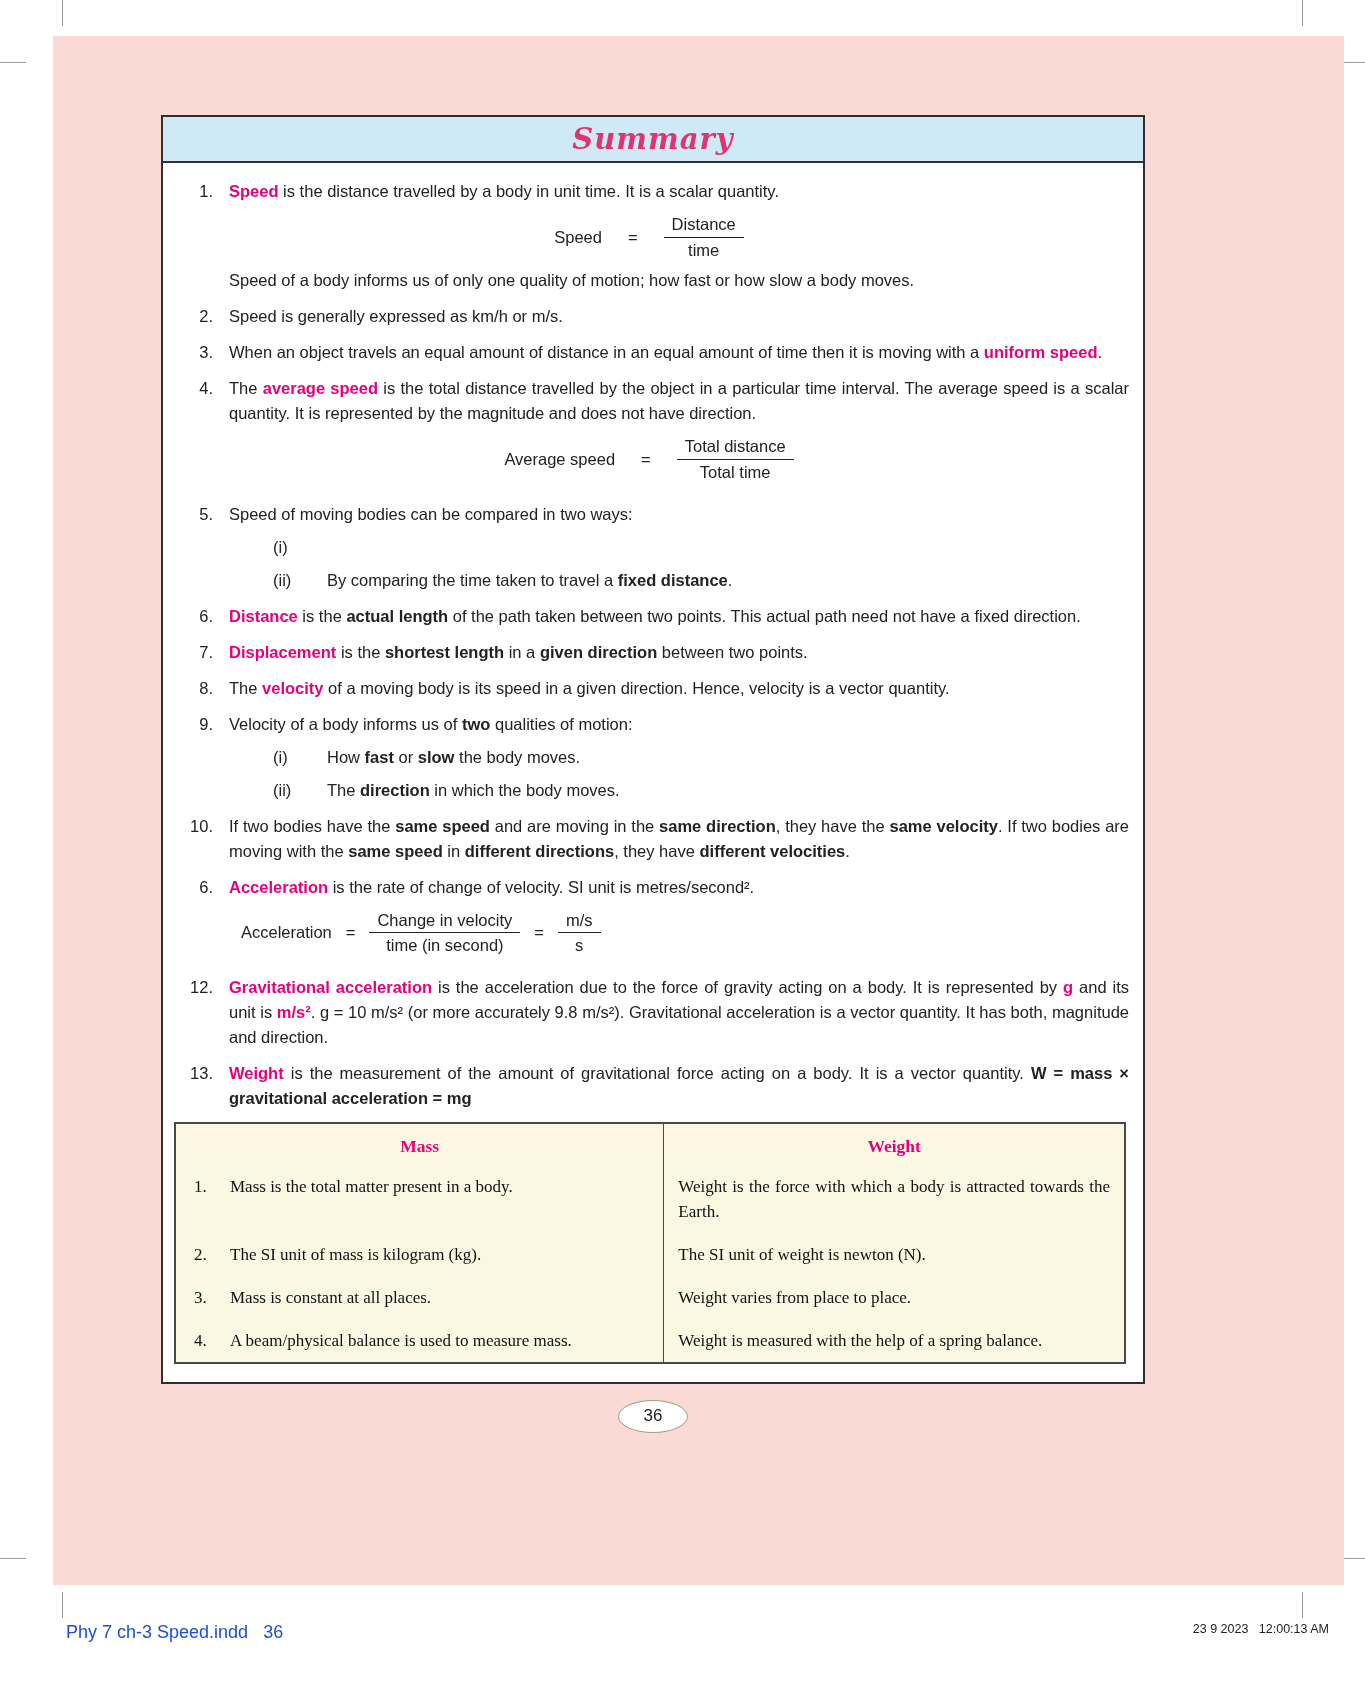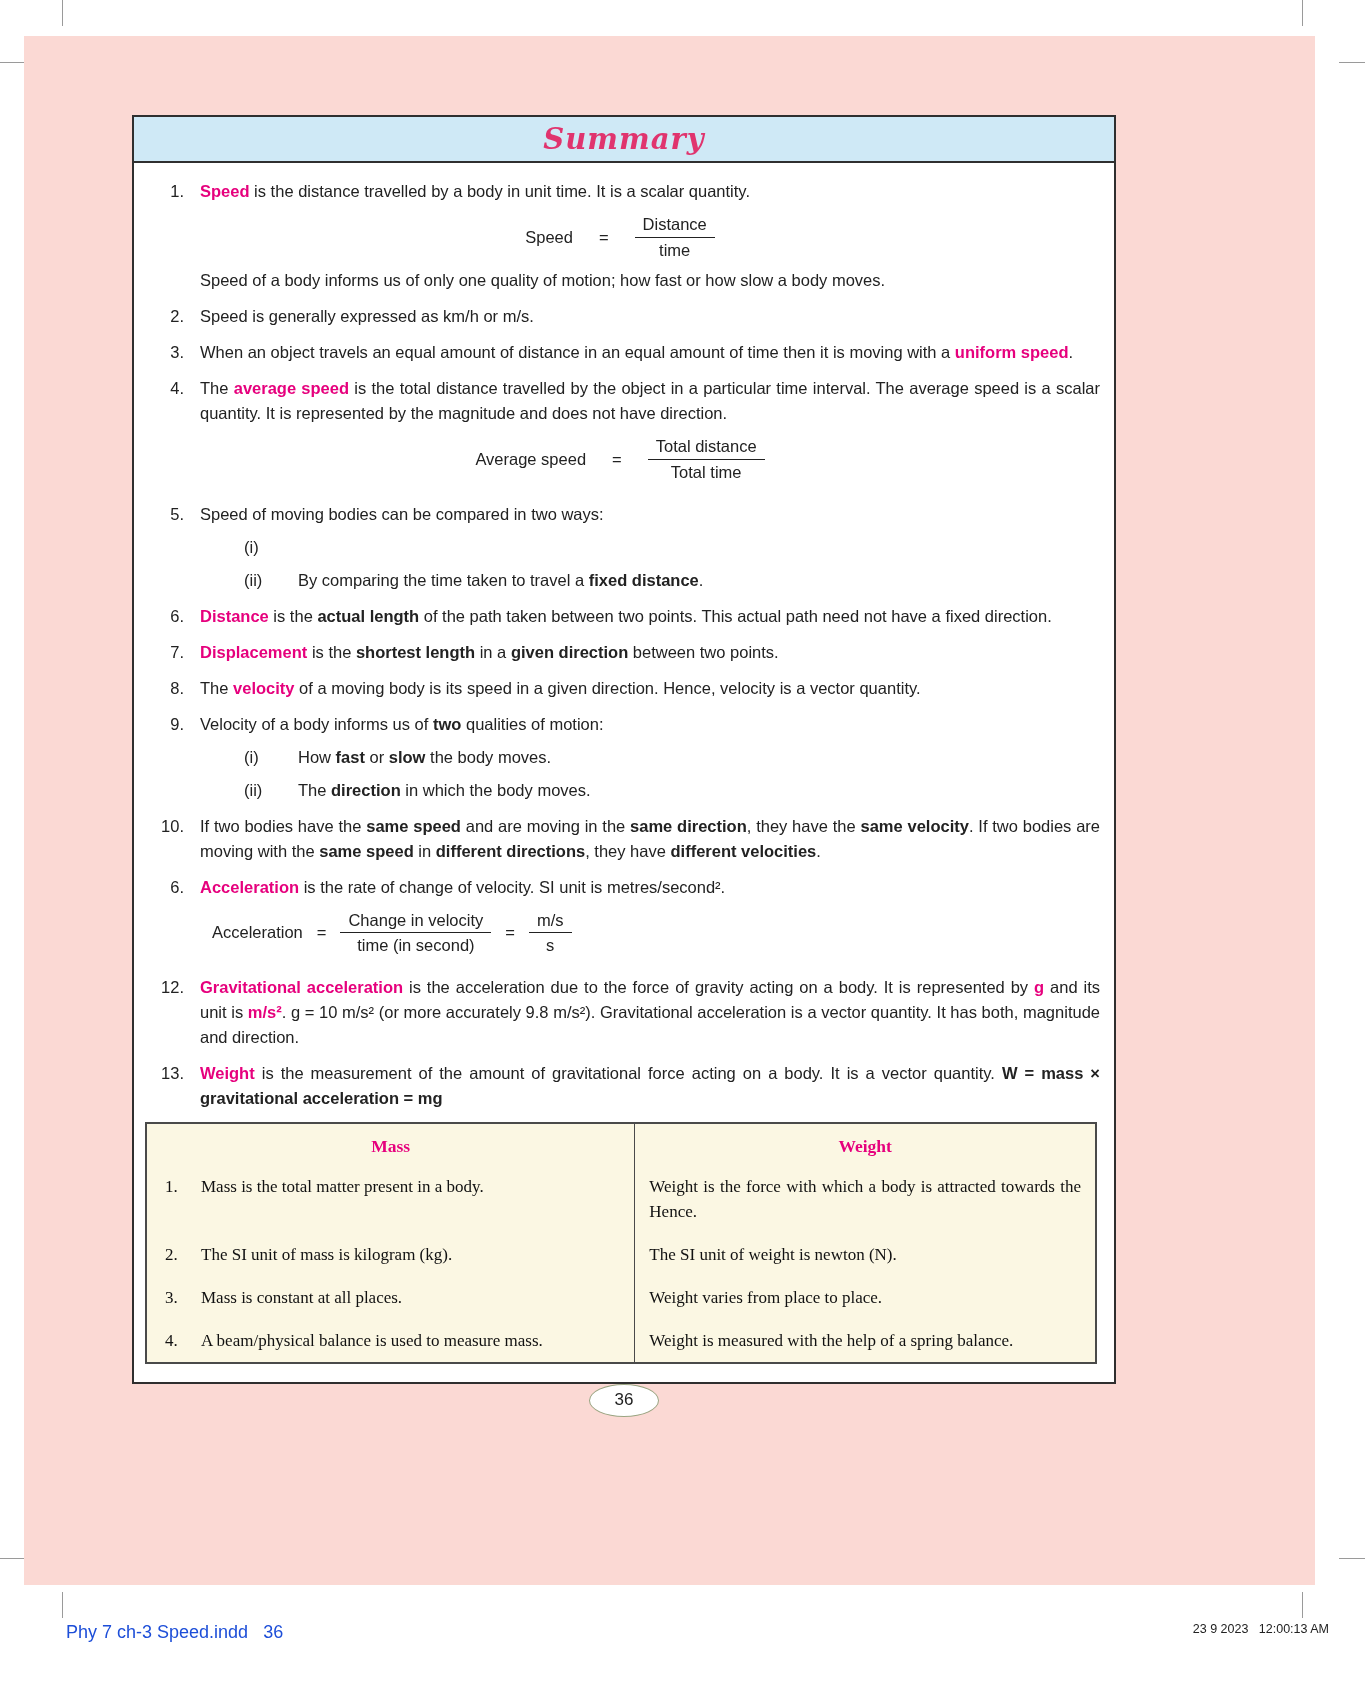--- a/index.html
+++ b/index.html
@@ -3,21 +3,21 @@
 <meta charset="utf-8">
 <style>
   html,body { margin:0; padding:0; background:#ffffff; }
   .sheet {
     position:relative; width:1365px; height:1689px; background:#ffffff;
     font-family:"Liberation Sans", sans-serif; overflow:hidden;
   }
   .crop { position:absolute; background:#9a9a9a; }
 
   .pink {
-    position:absolute; left:24px; top:36px; width:1291px; height:1549px;
+    position:absolute; left:53px; top:36px; width:1291px; height:1549px;
     background:var(--page-bg, #fbd9d4);
   }
 
   .boxwrap { position:absolute; left:108px; top:79px; width:984px; }
 
   .summary-box { border:2.5px solid #2f2f2f; background:#ffffff; }
   .summary-header {
     background:var(--header-bg, #cfe9f6); border-bottom:2.5px solid #2f2f2f;
     height:44px; display:flex; align-items:center; justify-content:center;
   }
@@ -51,21 +51,21 @@
     font-family:"Liberation Serif", serif; font-size:17px; color:#111; table-layout:fixed;
   }
   .mw th { width:51.5%; text-align:center; color:var(--keyword, #e6007d); font-weight:bold; padding:10px 6px 6px; font-size:17.5px;margin-left:36px; }
   .mw th + th { width:48.5%; }
   .mw th:first-child, .mw td:first-child { border-right:1.6px solid #4a4a4a; }
   .mw td { vertical-align:top; padding:9px 14px; }
   .massrow { display:flex; }
   .mnum { width:36px; min-width:36px; padding-left:4px; }
   .wtext { text-align:justify; }
 
-  .pnwrap { text-align:center; }
+  .pnwrap { text-align:center; margin-top:16px; }
   .pnum {
     display:inline-block; min-width:68px; padding:5px 0 6px;
     border:1.5px solid #9aa582; border-radius:50%; background:#ffffff;
     font-size:17px; color:#222;
   }
 
   .footL { position:absolute; left:66px; top:1622px; font-size:18px; color:#1d4ed8; white-space:pre; }
   .footR { position:absolute; right:36px; top:1622px; font-size:12.5px; color:#222; white-space:pre;text-align:center; }
 </style>
 </head>
@@ -226,21 +226,21 @@
             </thead>
             <tbody>
                 <tr>
                   <td class="mass">
                     <div class="massrow">
                       <div class="mnum">1.</div>
                       <div class="mtext">Mass is the total matter present in a body.</div>
                     </div>
                   </td>
                   <td class="weight">
-                    <div class="wtext">Weight is the force with which a body is attracted towards the Hence.</div>
+                    <div class="wtext">Weight is the force with which a body is attracted towards the Earth.</div>
                   </td>
                 </tr>
                 <tr>
                   <td class="mass">
                     <div class="massrow">
                       <div class="mnum">2.</div>
                       <div class="mtext">The SI unit of mass is kilogram (kg).</div>
                     </div>
                   </td>
                   <td class="weight">

